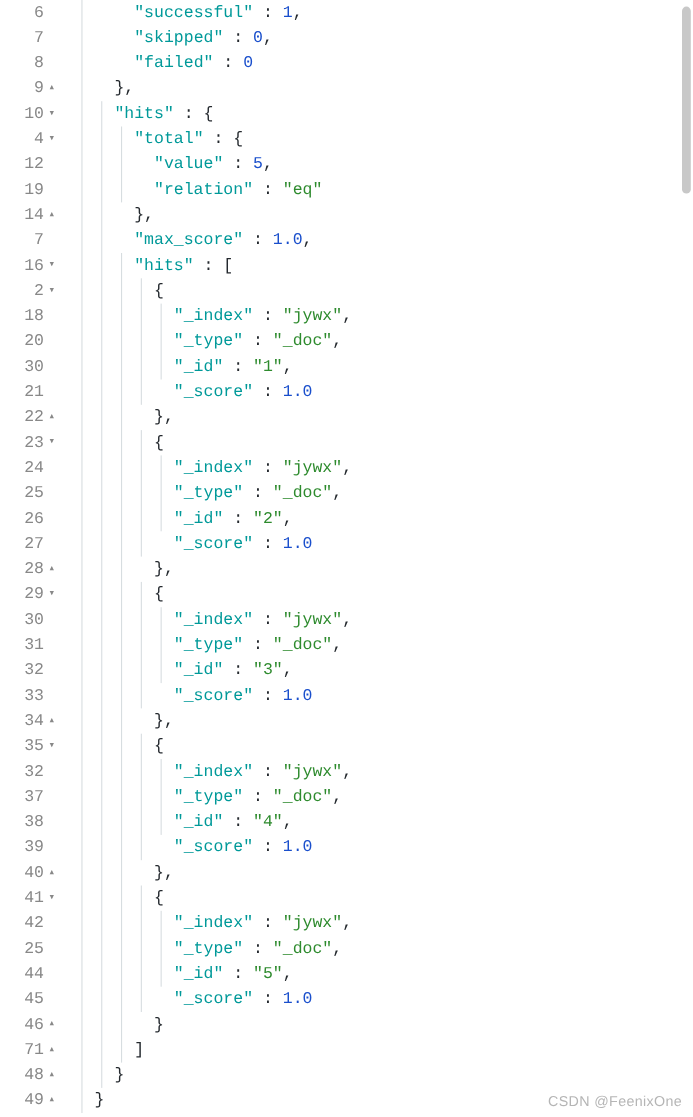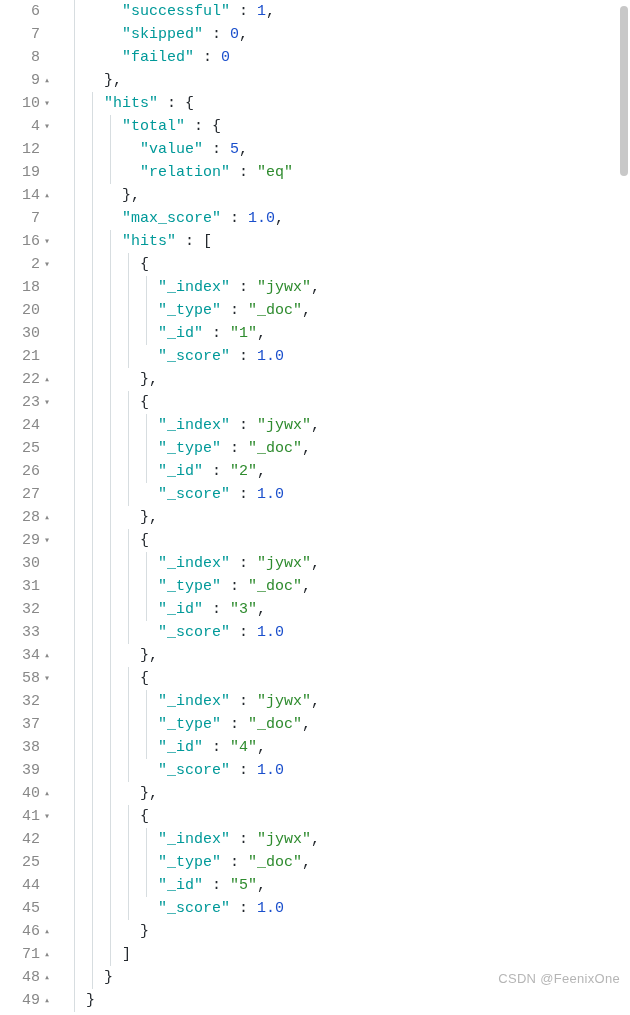--- a/index.html
+++ b/index.html
@@ -79,21 +79,21 @@
     right: 2px;
     top: 6px;
     width: 8px;
     height: 170px;
     background: #c8c8c8;
     border-radius: 4px;
   }
   .watermark {
     position: absolute;
     right: 10px;
-    bottom: 22px;
+    bottom: 0;
     font-family: Arial, sans-serif;
     font-size: 13px;
     color: rgba(120,120,120,0.55);
     letter-spacing: 0.3px;
   }
 </style>
 </head>
 <body>
 
 <div class="editor">
@@ -208,21 +208,21 @@
       </div>
       <div class="ln">
         <span>33</span>
         <span class="fold"></span>
       </div>
       <div class="ln">
         <span>34</span>
         <span class="fold">▴</span>
       </div>
       <div class="ln">
-        <span>58</span>
+        <span>35</span>
         <span class="fold">▾</span>
       </div>
       <div class="ln">
         <span>32</span>
         <span class="fold"></span>
       </div>
       <div class="ln">
         <span>37</span>
         <span class="fold"></span>
       </div>

